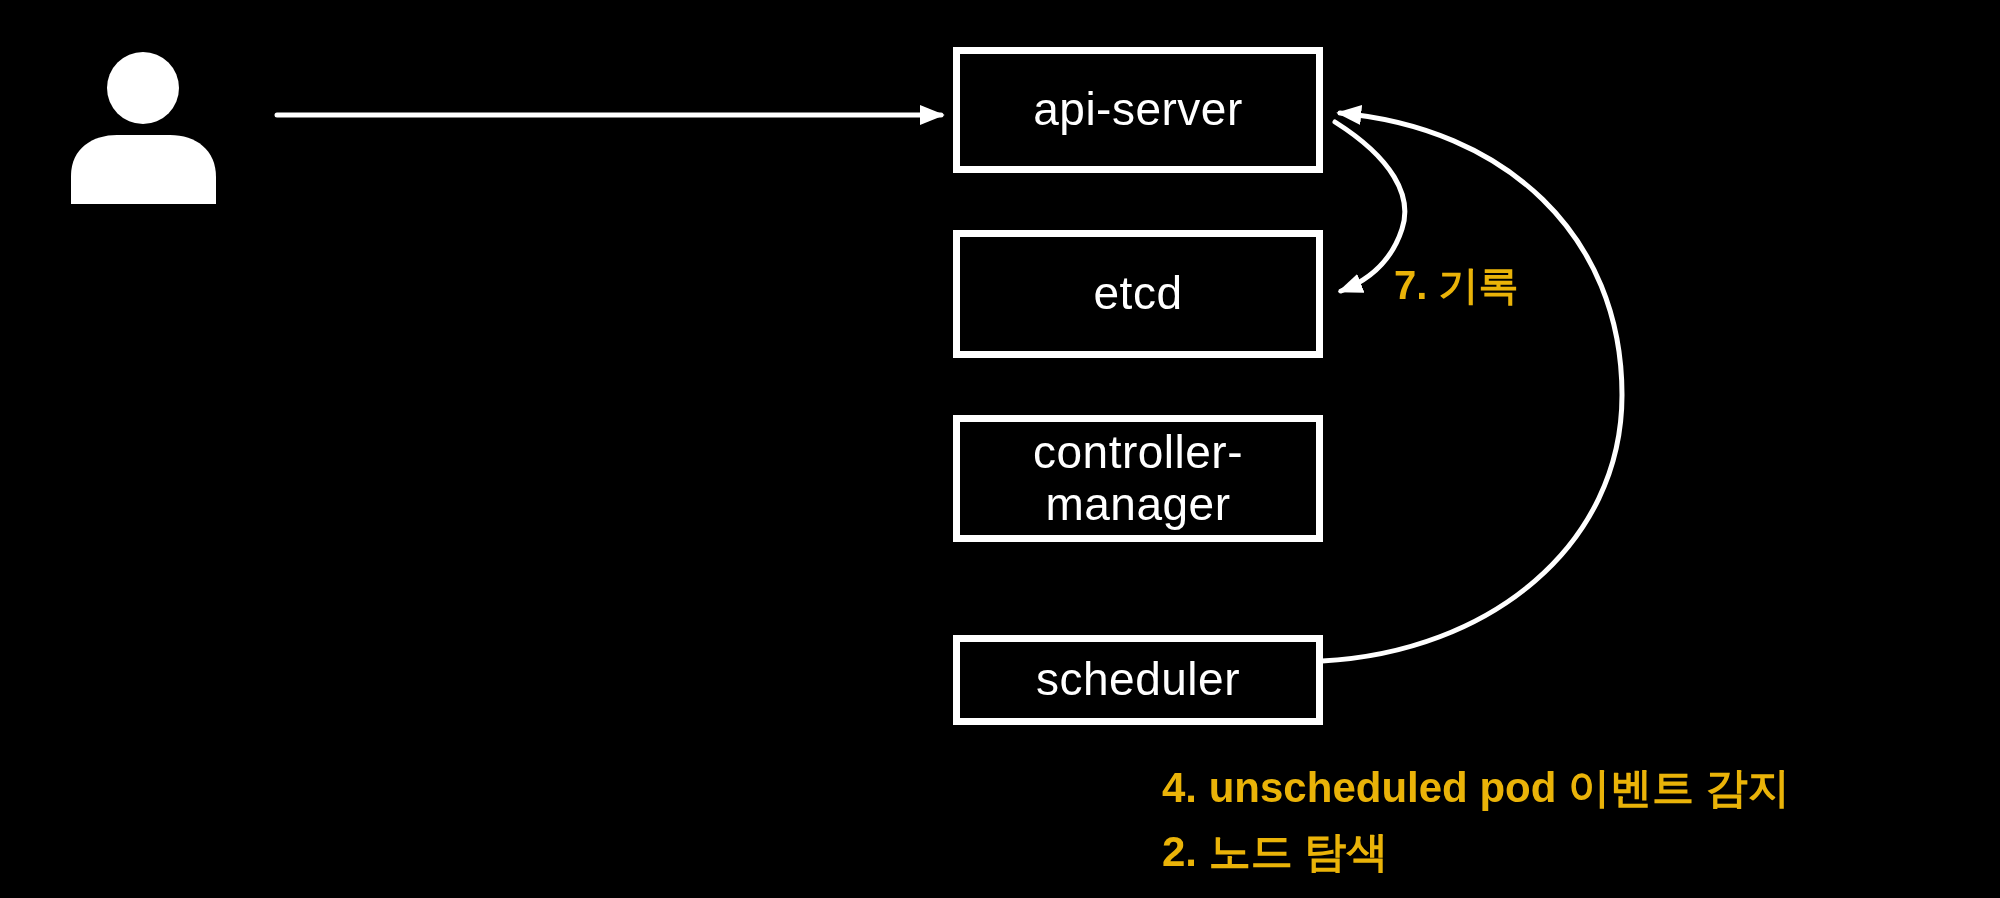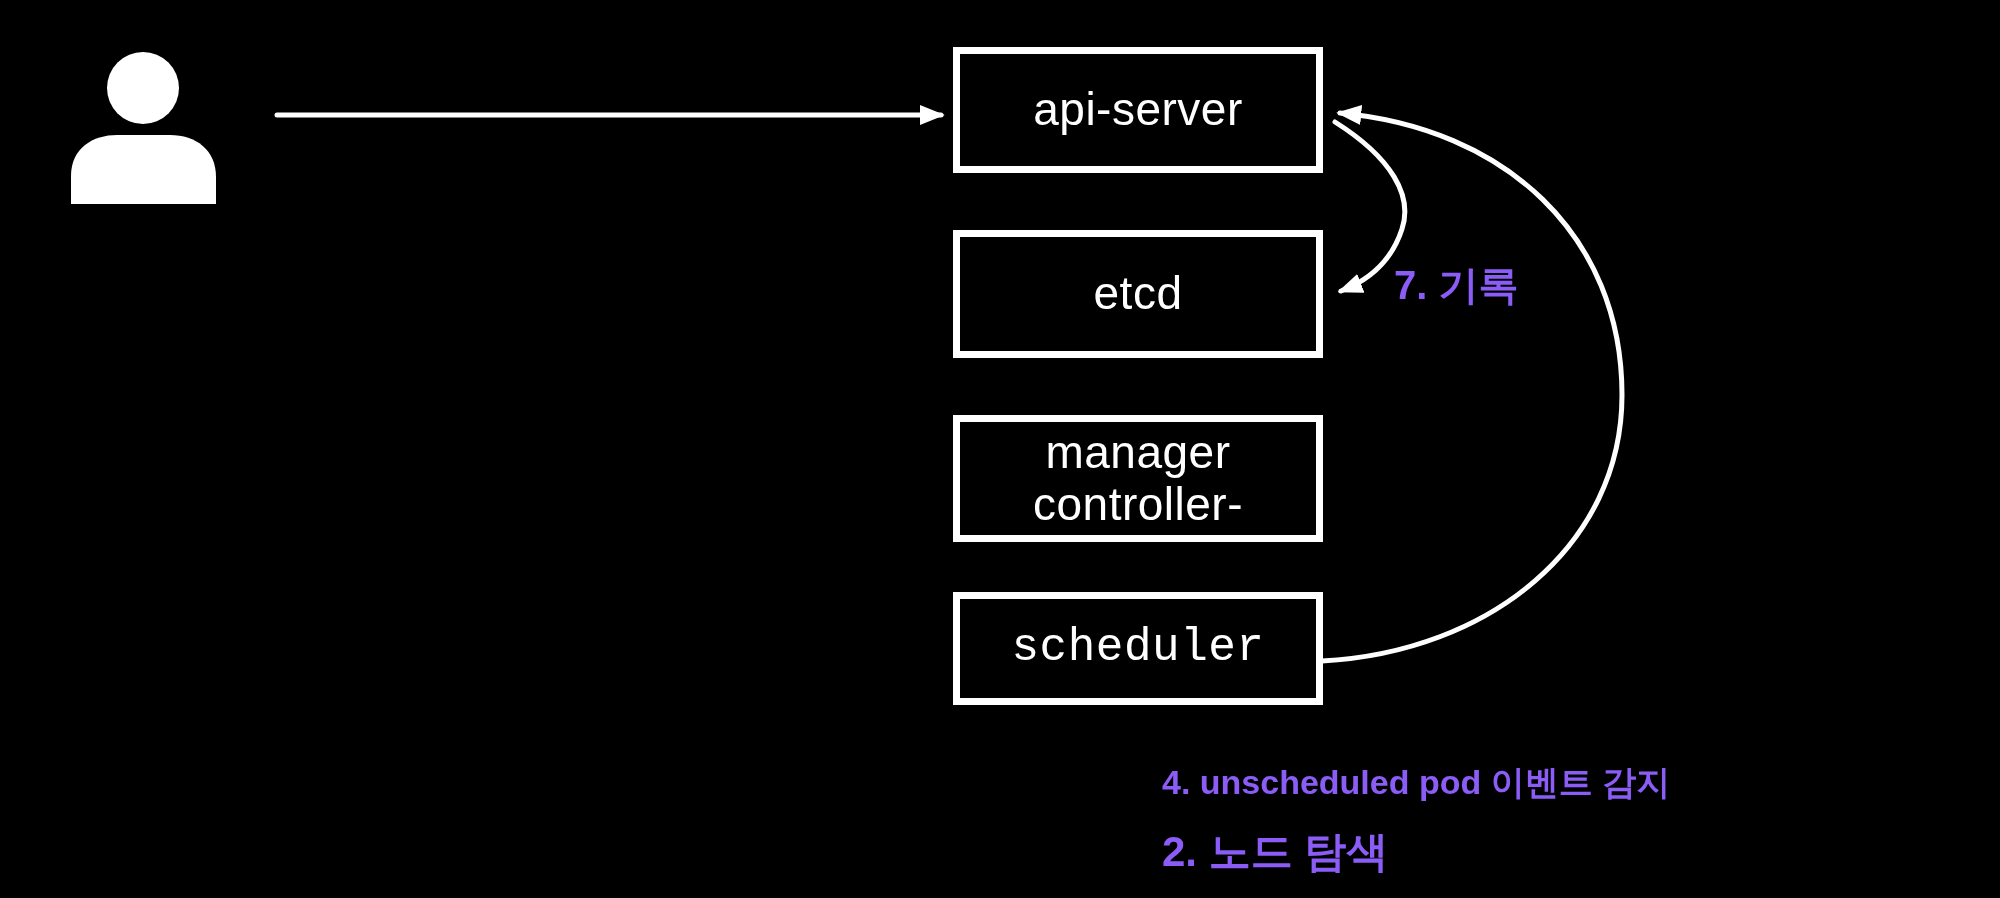--- a/index.html
+++ b/index.html
@@ -32,31 +32,31 @@
     align-items: center;
     justify-content: center;
     text-align: center;
     font-size: 46px;
     letter-spacing: 0.5px;
     line-height: 1.12;
   }
   .node-api       { top: 47px;  height: 126px; }
   .node-etcd      { top: 230px; height: 128px; }
   .node-cm        { top: 415px; height: 127px; }
-  .node-scheduler { top: 592px; height: 113px; font-family: Liberation Mono, monospace; }
+  .node-scheduler { top: 635px; height: 90px; }
   .node .line { display: block; }
   .anno {
     position: absolute;
-    color: #8b5cf6;
+    color: #eab308;
     font-weight: bold;
     white-space: nowrap;
   }
   .anno-write   { left: 1394px; top: 258px; font-size: 40px; }
   .anno-deliver { left: 1532px; top: 558px; font-size: 40px; }
-  .anno-detect  { left: 1162px; top: 760px; font-size: 34px; }
+  .anno-detect  { left: 1162px; top: 760px; font-size: 42px; }
   .anno-search  { left: 1162px; top: 824px; font-size: 42px; }
 </style>
 </head>
 <body>
 
 <div class="canvas">
 
   <svg class="layer" width="2000" height="898" viewBox="0 0 2000 898">
     <defs>
       <marker id="arrow" viewBox="0 0 10 8" refX="8.5" refY="4" markerWidth="5" markerHeight="4" orient="auto" markerUnits="strokeWidth">
@@ -79,22 +79,22 @@
   <div class="node node-api">
     <span class="line">api-server</span>
   </div>
 
   <div class="node node-etcd">
     <span class="line">etcd</span>
   </div>
 
   <div class="node node-cm">
     <span>
+      <span class="line">controller-</span>
       <span class="line">manager</span>
-      <span class="line">controller-</span>
     </span>
   </div>
 
   <div class="node node-scheduler">
     <span class="line">scheduler</span>
   </div>
 
   <div class="anno anno-write">7. 기록</div>
 
 

